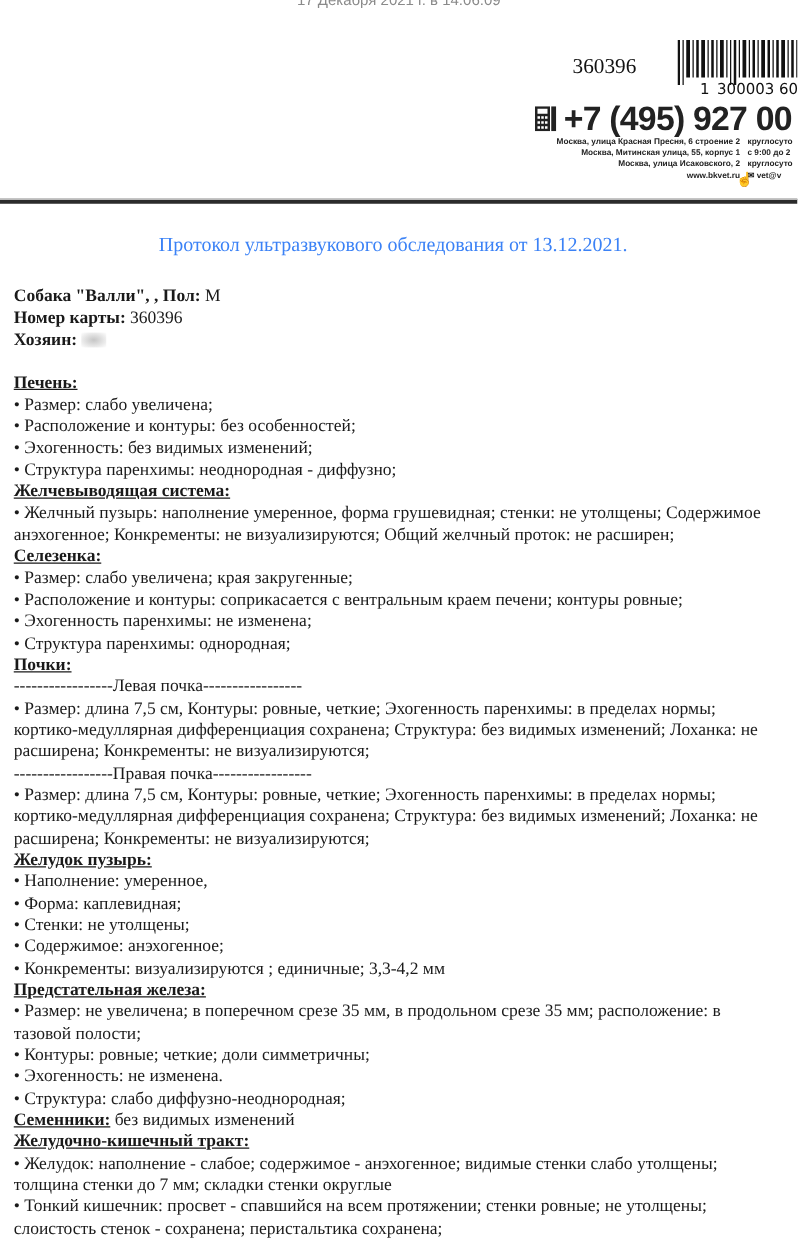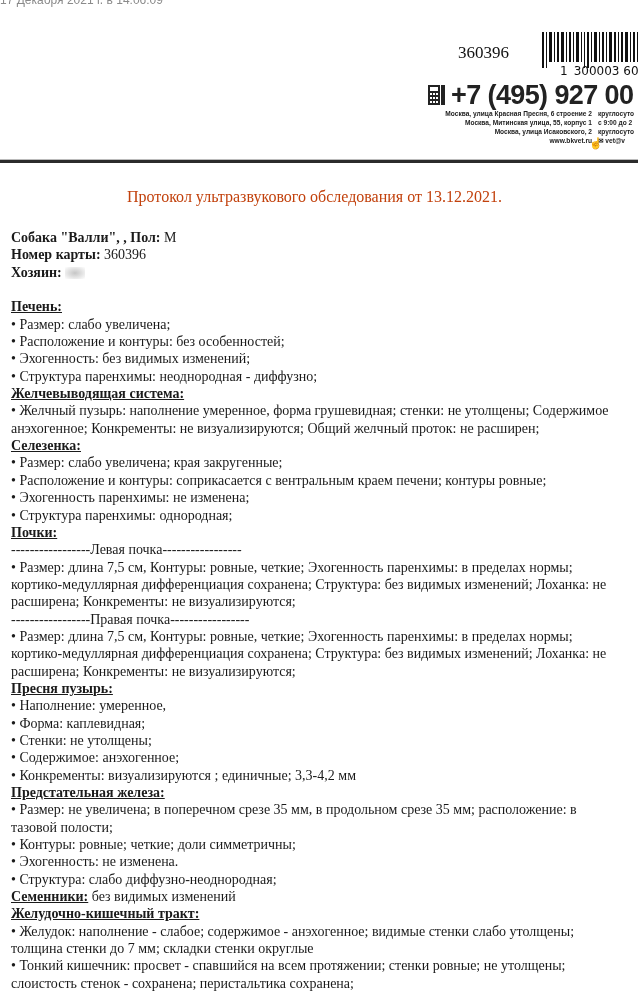--- a/index.html
+++ b/index.html
@@ -1,36 +1,36 @@
 <!DOCTYPE html>
 <html><head>
 <meta charset="utf-8">
 <style>
   html, body { margin: 0; padding: 0; background: #ffffff; }
   body { width: 638px; height: 1000px; overflow: hidden; position: relative; font-family: "Liberation Serif", serif; color: #1a1a1a; }
-  .topbar { position: absolute; left: 0; top: 0; width: 638px; height: 24px; text-align: left; font-family: "Liberation Sans", sans-serif; color: #8a8a8a; }
+  .topbar { position: absolute; left: 0; top: 0; width: 638px; height: 24px; text-align: center; font-family: "Liberation Sans", sans-serif; color: #8a8a8a; }
   .topbar .date { position: absolute; left: 0; right: 0; top: -7px; font-size: 12px; }
   .topbar .count { position: absolute; left: 0; right: 0; top: 9px; font-size: 9.5px; }
   .header { position: absolute; left: 0; top: 30px; width: 638px; height: 122px; }
   .logo { position: absolute; left: 2px; top: 46px; width: 170px; height: 64px; }
   .logo svg { position: absolute; left: 0; top: 0; }
   .logo .brand { position: absolute; left: 58px; top: 35px; font-family: "Liberation Sans", sans-serif; font-weight: bold; font-size: 19.5px; color: #222; letter-spacing: -0.2px; white-space: nowrap; }
   .logo .tagline { position: absolute; left: 0; top: 55px; font-family: "DejaVu Sans Mono", monospace; font-weight: bold; font-size: 9.3px; color: #222; letter-spacing: 0.4px; white-space: nowrap; }
   .cardnum { position: absolute; left: 458px; top: 13px; font-size: 17px; color: #111; }
   .barcode { position: absolute; left: 542px; top: 2px; width: 100px; height: 36px; }
   .barcode-digits { position: absolute; left: 560px; top: 34px; font-family: "DejaVu Sans", sans-serif; font-size: 12px; color: #111; white-space: nowrap; }
   .barcode-digits .lead { margin-right: 6px; }
   .phone { position: absolute; left: 428px; top: 50px; white-space: nowrap; font-family: "Liberation Sans", sans-serif; font-weight: bold; font-size: 27px; color: #222; letter-spacing: -0.6px; }
   .phone .calc { display: inline-block; width: 17px; height: 20px; vertical-align: -1px; margin-right: 6px; }
   .addr { position: absolute; left: 420px; top: 79px; width: 172px; text-align: right; font-family: "Liberation Sans", sans-serif; font-size: 6.6px; color: #222; line-height: 9px; font-weight: bold; }
   .addr-right { position: absolute; left: 598px; top: 79px; font-family: "Liberation Sans", sans-serif; font-size: 6.6px; color: #222; line-height: 9px; font-weight: bold; white-space: nowrap; }
   .hand { position: absolute; left: 589px; top: 107px; font-size: 11px; color: #333; }
   .divider { position: absolute; left: 0; top: 159px; width: 638px; height: 3px; background: #2b2b2b; border-top: 1px solid #bbb; }
   .doc { position: absolute; left: 11px; top: 186px; width: 640px; font-size: 14px; line-height: 17.35px; white-space: nowrap; }
-  .title { position: absolute; left: 127px; top: 188px; font-size: 16px; color: #c2410c; white-space: nowrap; }
+  .title { position: absolute; left: 127px; top: 188px; font-size: 16px; color: #3b82f6; white-space: nowrap; }
   .line { display: block; height: 17.35px; }
   .b { font-weight: bold; }
   .u { font-weight: bold; text-decoration: underline; }
   .blur { display: inline-block; width: 20px; height: 12px; background: radial-gradient(ellipse at center, rgba(150,150,150,0.55), rgba(255,255,255,0)); vertical-align: -2px; }
 </style>
 </head>
 <body>
 
 <div class="topbar">
   <div class="date">17 Декабря 2021 г. в 14:06:09</div>
@@ -137,21 +137,21 @@
   <span class="line"><span class="u">Почки:</span></span>
   <span class="line">-----------------Левая почка-----------------</span>
   <span class="line">• Размер: длина 7,5 см, Контуры: ровные, четкие; Эхогенность паренхимы: в пределах нормы;</span>
   <span class="line">кортико-медуллярная дифференциация сохранена; Структура: без видимых изменений; Лоханка: не</span>
   <span class="line">расширена; Конкременты: не визуализируются;</span>
   <span class="line">-----------------Правая почка-----------------</span>
   <span class="line">• Размер: длина 7,5 см, Контуры: ровные, четкие; Эхогенность паренхимы: в пределах нормы;</span>
   <span class="line">кортико-медуллярная дифференциация сохранена; Структура: без видимых изменений; Лоханка: не</span>
   <span class="line">расширена; Конкременты: не визуализируются;</span>
 
-  <span class="line"><span class="u">Пресня пузырь:</span></span>
+  <span class="line"><span class="u">Желудок пузырь:</span></span>
   <span class="line">• Наполнение:  умеренное,</span>
   <span class="line">• Форма: каплевидная;</span>
   <span class="line">• Стенки: не утолщены;</span>
   <span class="line">• Содержимое: анэхогенное;</span>
   <span class="line">• Конкременты: визуализируются ; единичные; 3,3-4,2 мм</span>
 
   <span class="line"><span class="u">Предстательная железа:</span></span>
   <span class="line">• Размер: не увеличена; в поперечном срезе 35 мм, в продольном срезе 35 мм; расположение: в</span>
   <span class="line">тазовой полости;</span>
   <span class="line">• Контуры: ровные; четкие; доли симметричны;</span>

